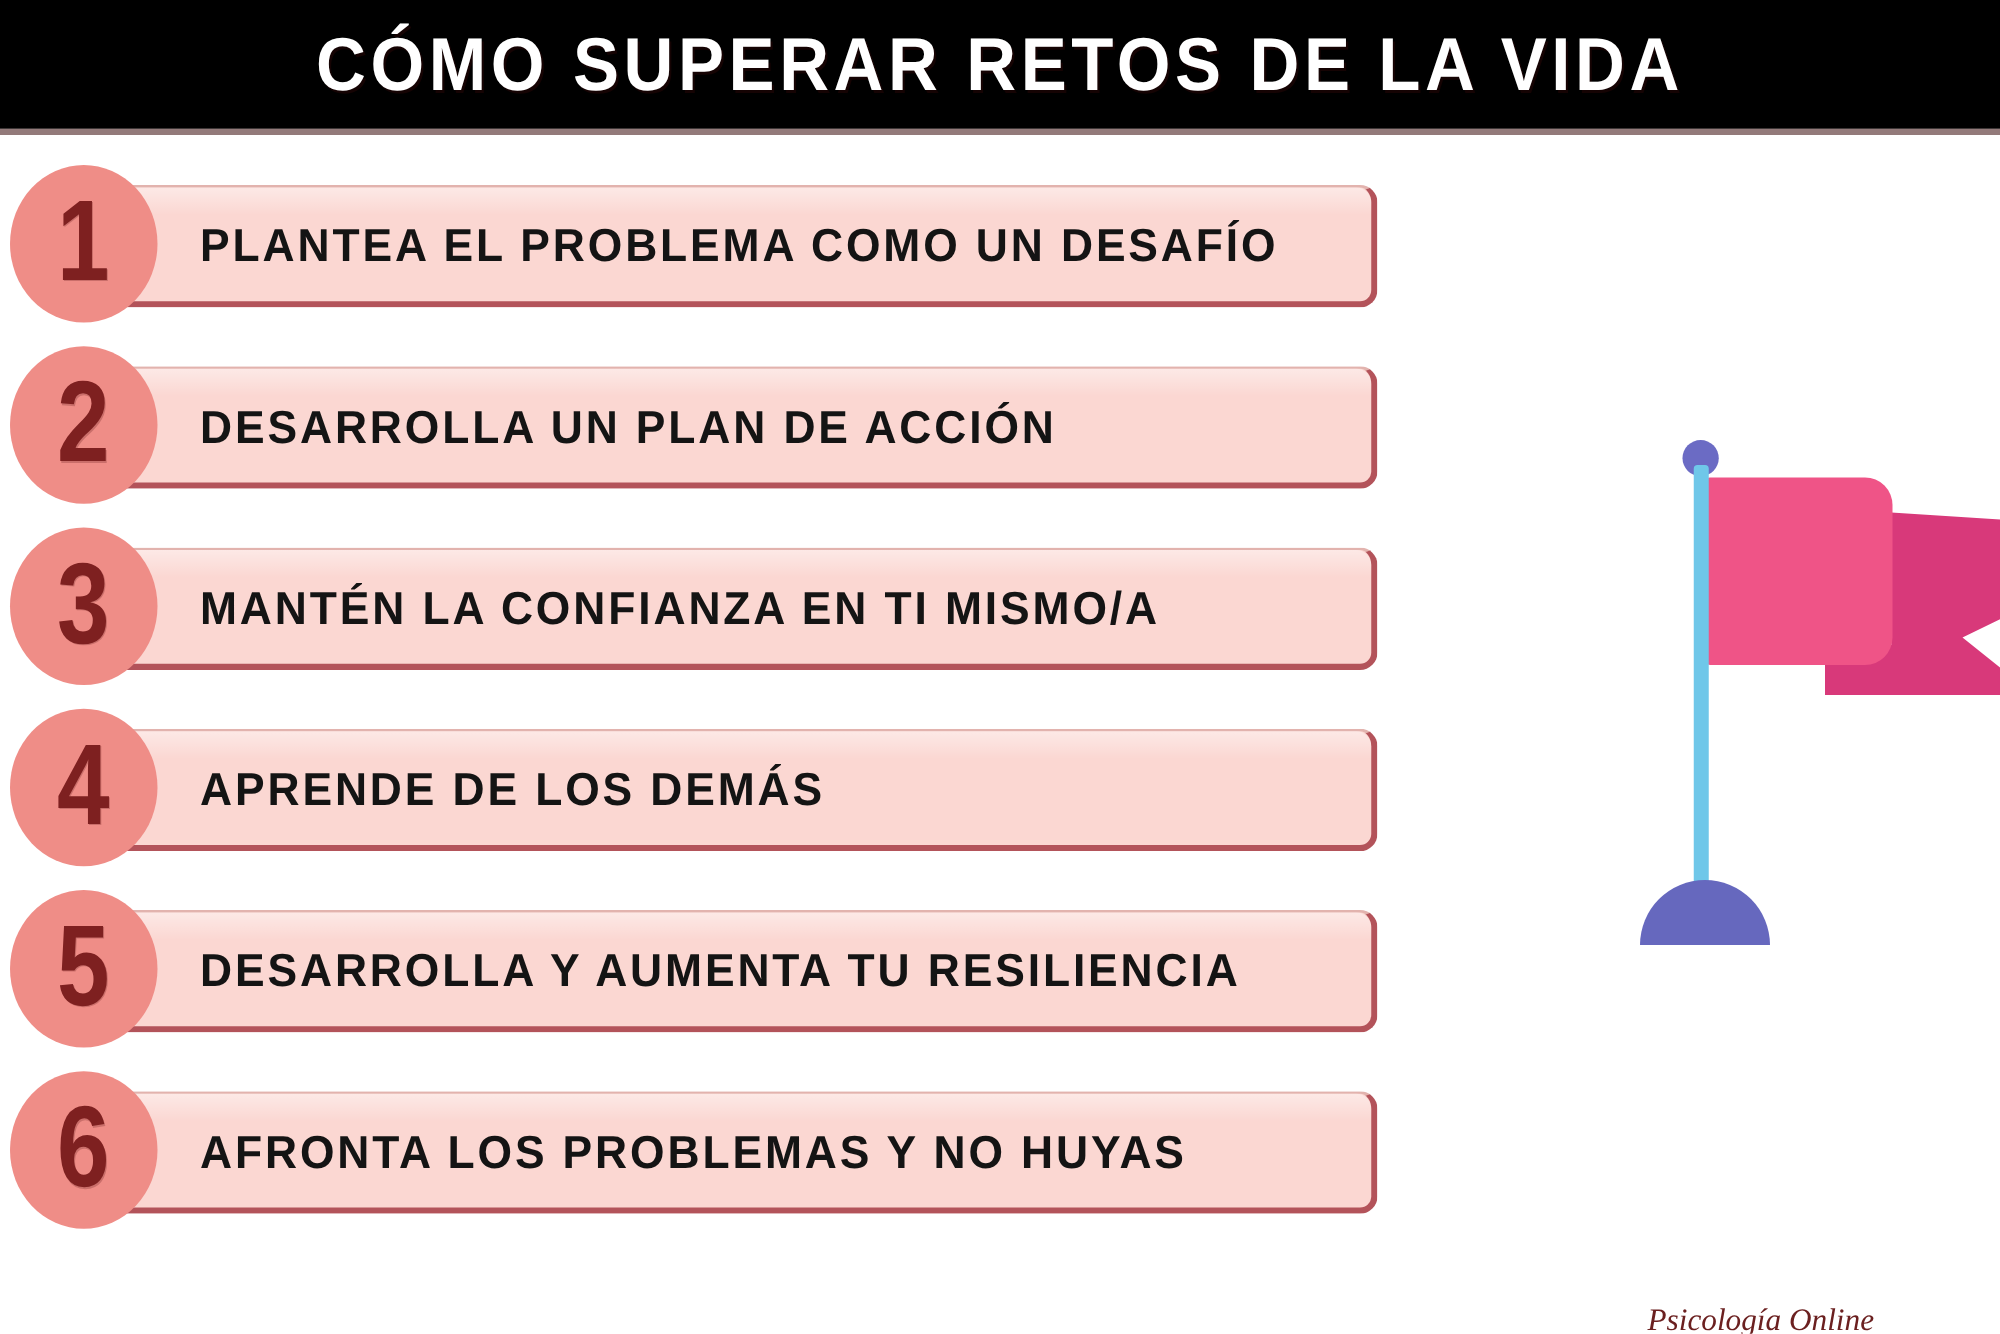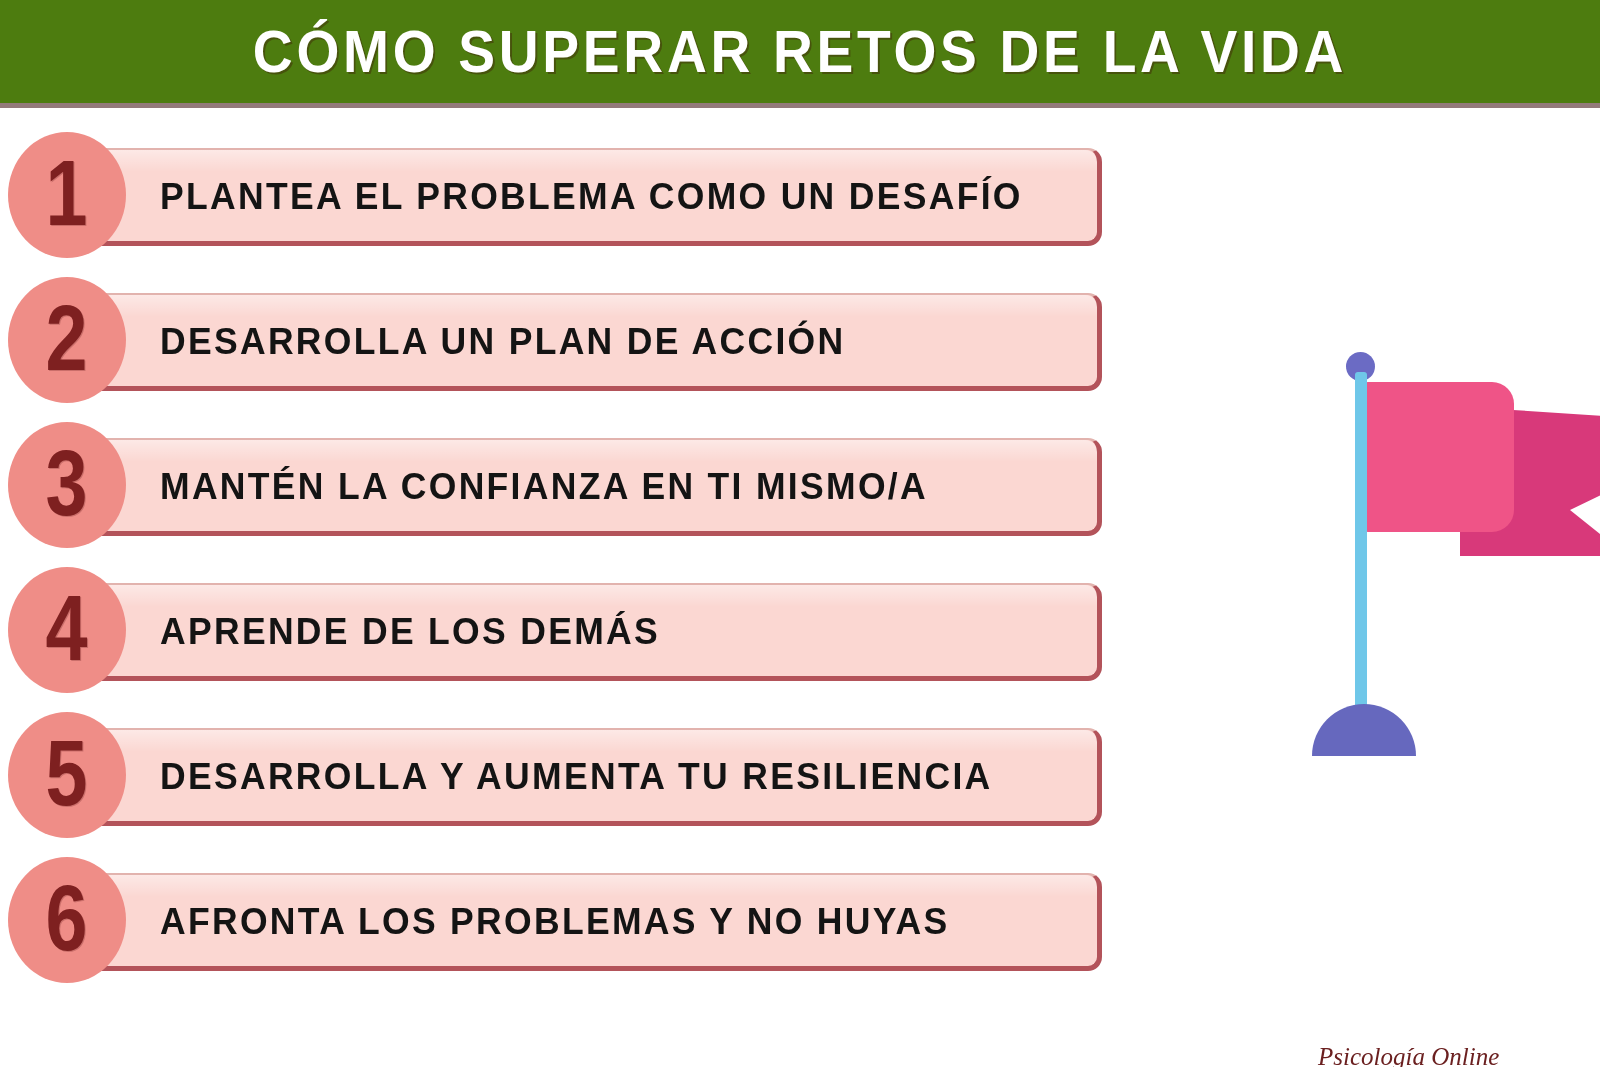--- a/index.html
+++ b/index.html
@@ -15,21 +15,21 @@
     position: relative;
   }
 
   
   #header-banner {
     position: absolute;
     left: 0;
     top: 0;
     width: 1600px;
     height: 103px;
-    background: #4d7c0f;
+    background: #000000;
     box-sizing: border-box;
   }
   #header-banner-shadow {
     position: absolute;
     left: 0;
     top: 103px;
     width: 1600px;
     height: 5px;
     background: #3a0d0d;
     opacity: .55;

